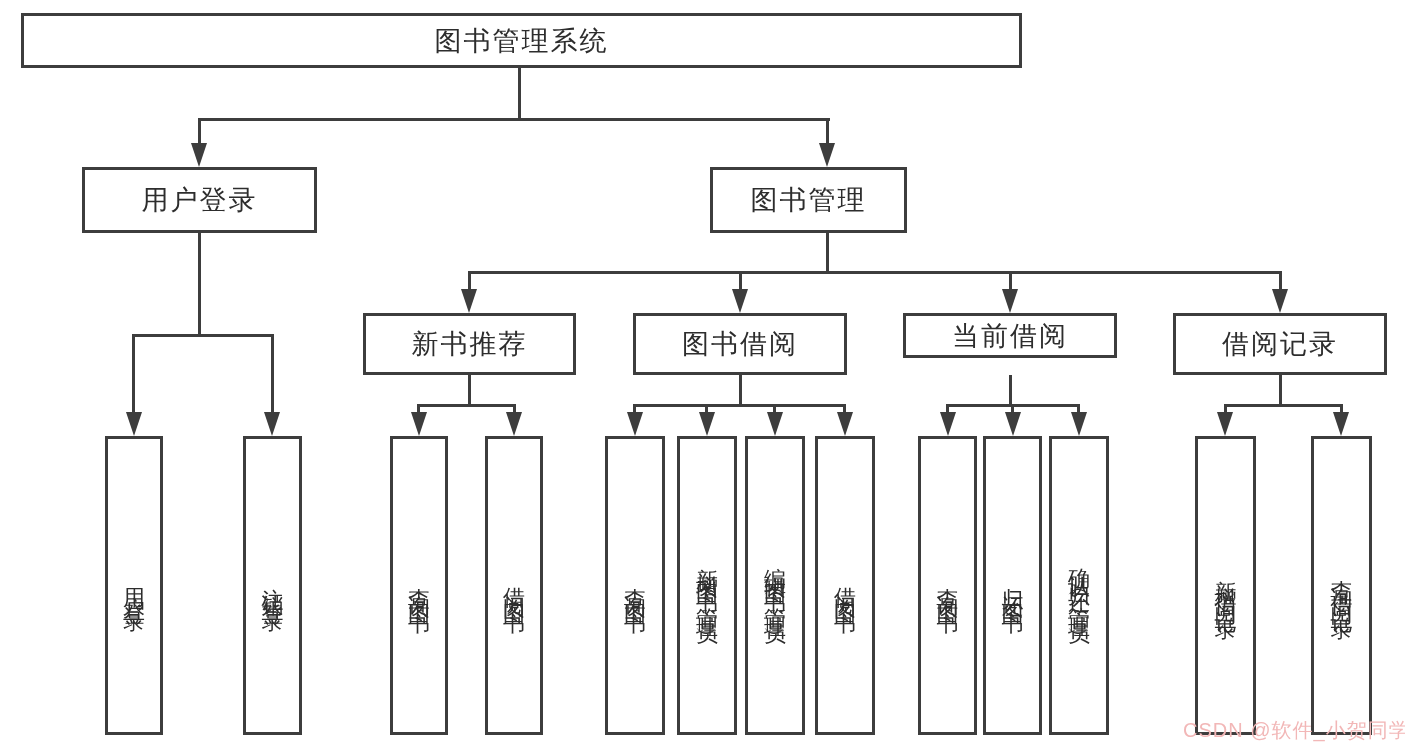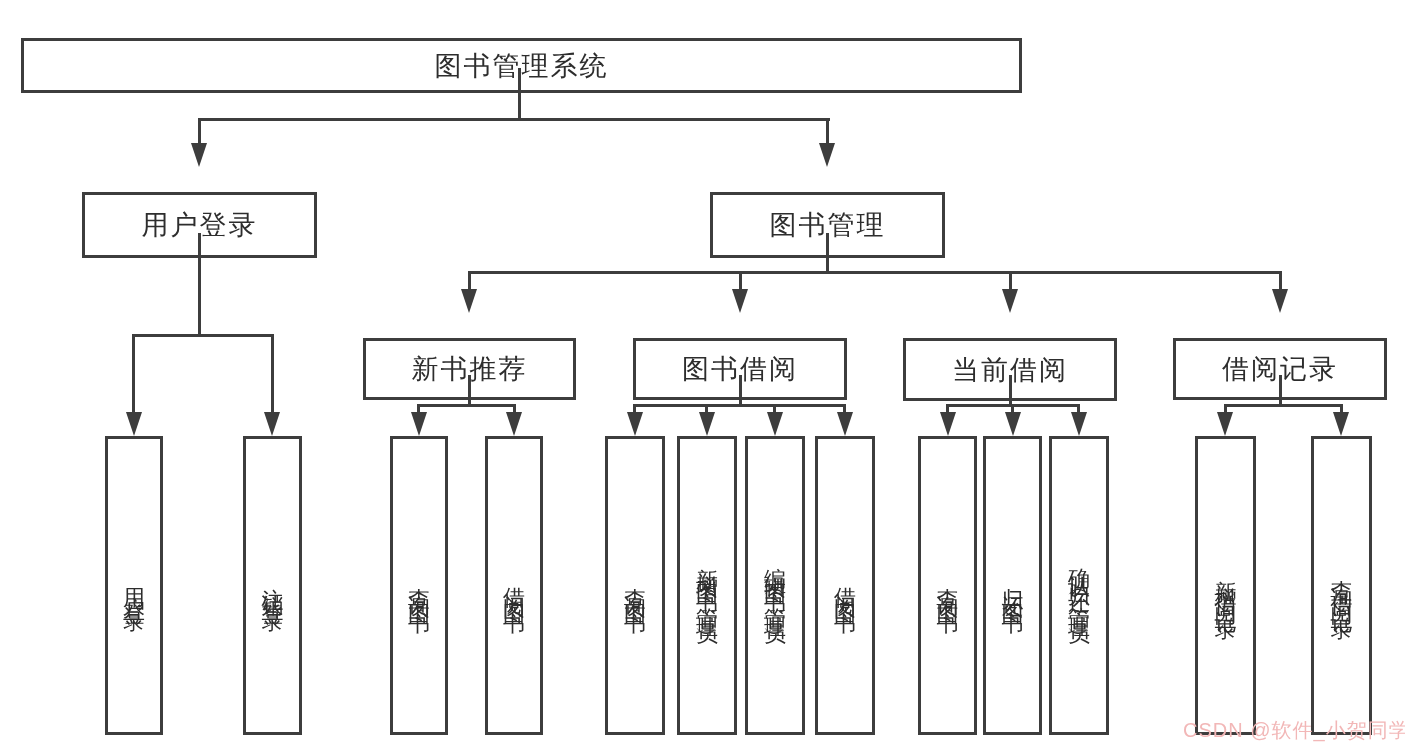--- a/index.html
+++ b/index.html
@@ -1,20 +1,20 @@
 <!DOCTYPE html>
 <html><head>
 <meta charset="utf-8">
 <style>
   html,body{margin:0;padding:0;background:#fff;}
   .canvas{position:relative;width:1405px;height:747px;background:#ffffff;overflow:hidden;
           font-family:"Liberation Sans",sans-serif;}
   .box{position:absolute;box-sizing:border-box;border:3px solid #3d3d3d;background:#ffffff;
        display:flex;align-items:center;justify-content:center;color:#2d2d2d;}
-  .h-box{font-size:27px;letter-spacing:2px;white-space:nowrap;margin-top:25px;}
+  .h-box{font-size:27px;letter-spacing:2px;white-space:nowrap;}
   .v-box span{writing-mode:vertical-rl;text-orientation:mixed;font-size:22px;
               letter-spacing:8px;line-height:1;}
   .line{position:absolute;background:#3d3d3d;}
   .arrow{position:absolute;width:0;height:0;border-left:8px solid transparent;
          border-right:8px solid transparent;border-top:24px solid #3d3d3d;}
   .watermark{position:absolute;left:1183px;top:717px;font-size:20px;color:#f2b7b7;
              letter-spacing:1px;z-index:10;white-space:nowrap;}
 </style>
 </head>
 <body>
@@ -28,21 +28,21 @@
   <div class="line" style="left:518px;top:68px;width:3px;height:52px"></div>
   <div class="line" style="left:198px;top:118px;width:632px;height:3px"></div>
   <div class="line" style="left:198px;top:118px;width:3px;height:28px"></div>
   <div class="arrow" style="left:191px;top:143px"></div>
   <div class="line" style="left:826px;top:118px;width:3px;height:28px"></div>
   <div class="arrow" style="left:819px;top:143px"></div>
 
   <div class="box h-box" style="left:82px;top:167px;width:235px;height:66px">
     <span>用户登录</span>
   </div>
-  <div class="box h-box" style="left:710px;top:167px;width:235px;height:66px">
+  <div class="box h-box" style="left:710px;top:167px;width:197px;height:66px">
     <span>图书管理</span>
   </div>
 
   <div class="line" style="left:198px;top:233px;width:3px;height:104px"></div>
   <div class="line" style="left:132px;top:334px;width:142px;height:3px"></div>
   <div class="line" style="left:132px;top:334px;width:3px;height:80px"></div>
   <div class="arrow" style="left:126px;top:412px"></div>
   <div class="line" style="left:271px;top:334px;width:3px;height:80px"></div>
   <div class="arrow" style="left:264px;top:412px"></div>
 
@@ -56,21 +56,21 @@
   <div class="arrow" style="left:1002px;top:289px"></div>
   <div class="line" style="left:1279px;top:271px;width:3px;height:20px"></div>
   <div class="arrow" style="left:1272px;top:289px"></div>
 
   <div class="box h-box" style="left:633px;top:313px;width:214px;height:62px">
     <span>图书借阅</span>
   </div>
   <div class="box h-box" style="left:363px;top:313px;width:213px;height:62px">
     <span>新书推荐</span>
   </div>
-  <div class="box h-box" style="left:903px;top:313px;width:214px;height:63px">
+  <div class="box h-box" style="left:903px;top:313px;width:214px;height:45px">
     <span>当前借阅</span>
   </div>
   <div class="box h-box" style="left:1173px;top:313px;width:214px;height:62px">
     <span>借阅记录</span>
   </div>
 
   <div class="line" style="left:468px;top:375px;width:3px;height:32px"></div>
   <div class="line" style="left:417px;top:404px;width:99px;height:3px"></div>
   <div class="line" style="left:417px;top:404px;width:3px;height:10px"></div>
   <div class="arrow" style="left:411px;top:412px"></div>

